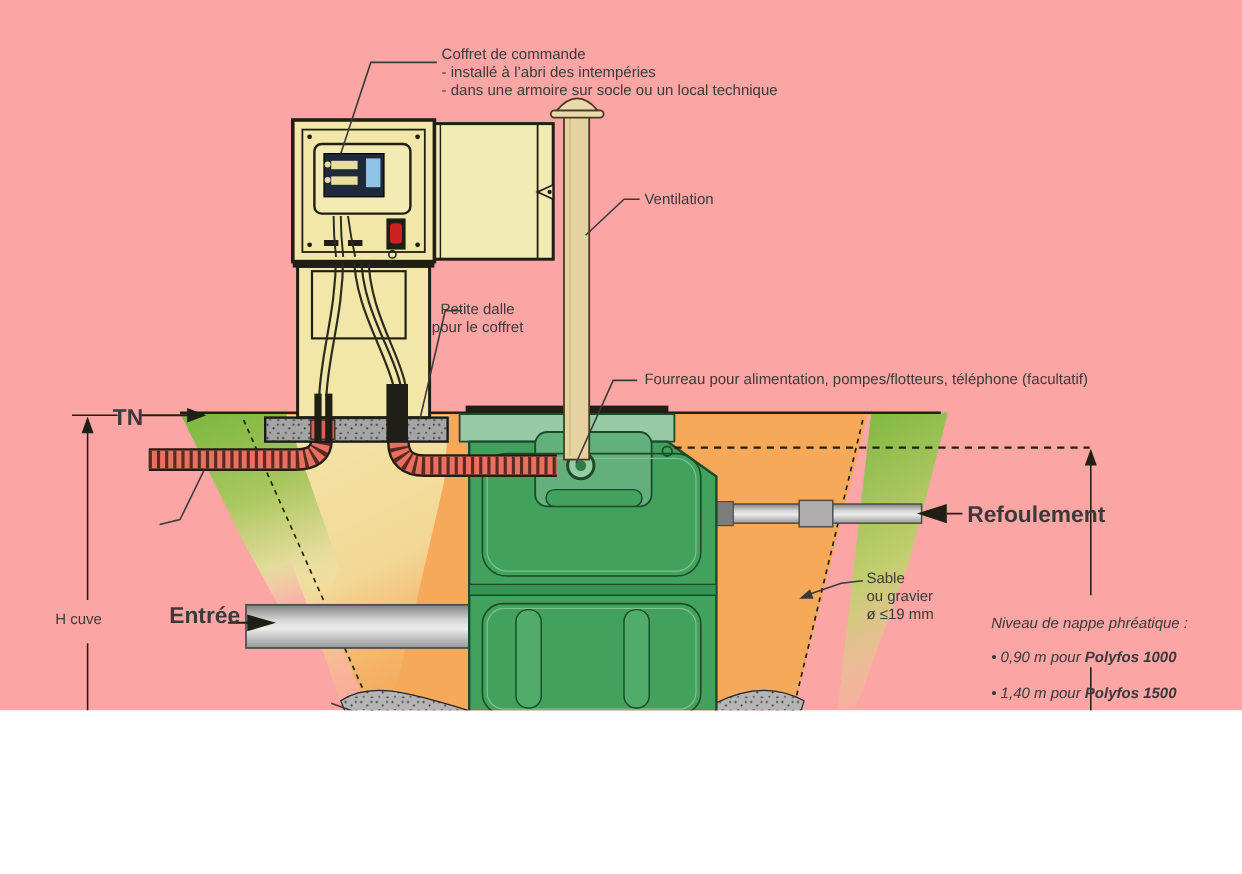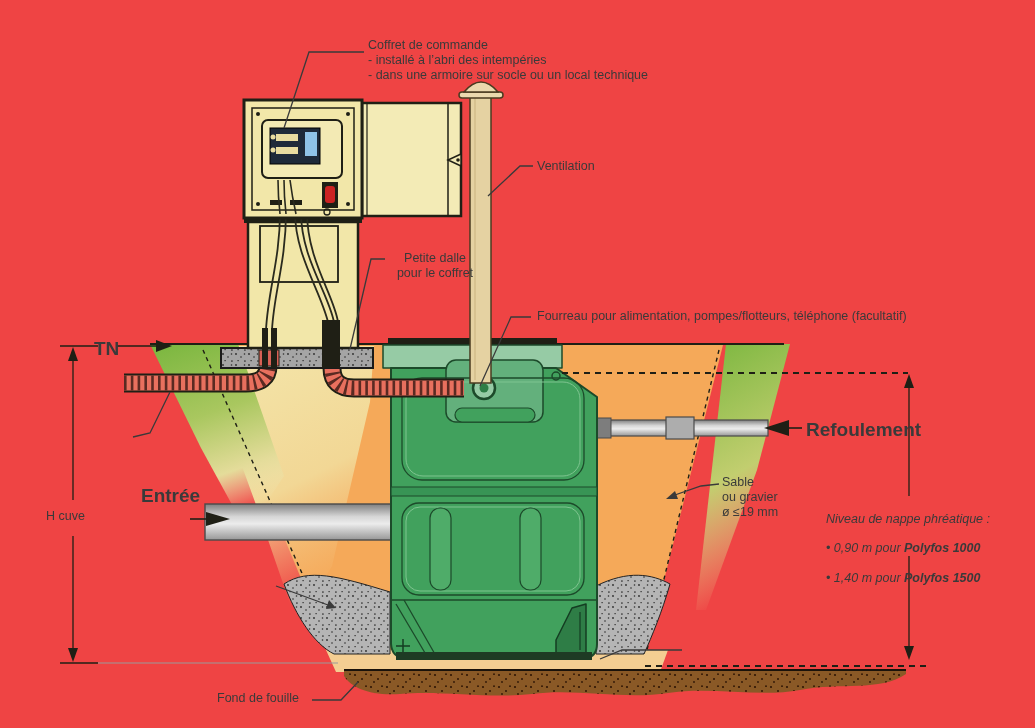--- a/index.html
+++ b/index.html
@@ -1,16 +1,16 @@
 <!DOCTYPE html>
 <html style="--c-soil-orange: #F5A959; --c-sand-pale: #F3E3A6; --c-grass-green: #7CB843; --c-tank-green: #41A15D; --c-tank-collar-green: #96CBA5; --c-tank-neck-green: #63B07C; --c-cabinet-beige: #F2E7A9; --c-vent-beige: #E5D2A2; --c-conduit-red: #E8705E; --c-concrete-gray: #B5B5B5; --c-subsoil-brown: #8A5926; --c-pipe-gray: #C9C9C9; --c-line-dark: #1F1F15; --c-label-text: #3A3A3A;"><head>
 <meta charset="utf-8">
 <style>
   html,body{margin:0;padding:0;background:#fff;}
-  #stage{position:relative;width:1035px;height:728px;background:#ef4444;overflow:hidden;
+  #stage{position:relative;width:1035px;height:592px;background:#fca5a5;overflow:hidden;
          font-family:"Liberation Sans", sans-serif;}
   #art{position:absolute;left:0;top:0;z-index:1;}
   .label{position:absolute;z-index:2;color:var(--c-label-text,#3a3a3a);
          font-size:12.5px;line-height:1.18;white-space:pre-line;}
   .bold{font-weight:bold;text-align:center;}
   .b13{font-size:19px;font-weight:bold;}
   .center{text-align:center;}
   :root{
     --c-soil-orange:#F5A959; --c-sand-pale:#F3E3A6; --c-grass-green:#7CB843;
     --c-tank-green:#41A15D; --c-tank-collar-green:#96CBA5; --c-tank-neck-green:#63B07C;
@@ -251,31 +251,31 @@
   <polygon points="336,608 326,609 329,600" fill="#3a3a3a"></polygon>
   <polygon points="666,499 678,499 675,491" fill="#3a3a3a"></polygon>
 </svg>
 
   <div class="label" style="left:368px;top:38px;">Coffret de commande
 - installé à l’abri des intempéries
 - dans une armoire sur socle ou un local technique</div>
 
   <div class="label" style="left:537px;top:159px;">Ventilation</div>
 
-  <div class="label center" style="left:389px;top:251px;width:92px;text-align:center;">Petite dalle
+  <div class="label center" style="left:352px;top:251px;width:92px;text-align:center;">Petite dalle
 pour le coffret</div>
 
   <div class="label" style="left:537px;top:309px;">Fourreau pour alimentation, pompes/flotteurs, téléphone (facultatif)</div>
 
   <div class="label b13" style="left:94px;top:338px;">TN</div>
 
 
   <div class="label" style="left:46px;top:509px;">H cuve</div>
 
-  <div class="label b13" style="left:141px;top:485px;">Entrée</div>
+  <div class="label b13" style="left:141px;top:503px;">Entrée</div>
 
 
   <div class="label" style="left:722px;top:475px;">Sable
 ou gravier
 ø ≤19 mm</div>
 
   <div class="label" style="left:826px;top:497px;width:190px;font-style:italic;">
     <div>Niveau de nappe phréatique :</div>
     <div><span>• 0,90 m pour </span><span class="bold">Polyfos 1000</span></div>
     <div><span>• 1,40 m pour </span><span class="bold">Polyfos 1500</span></div>

